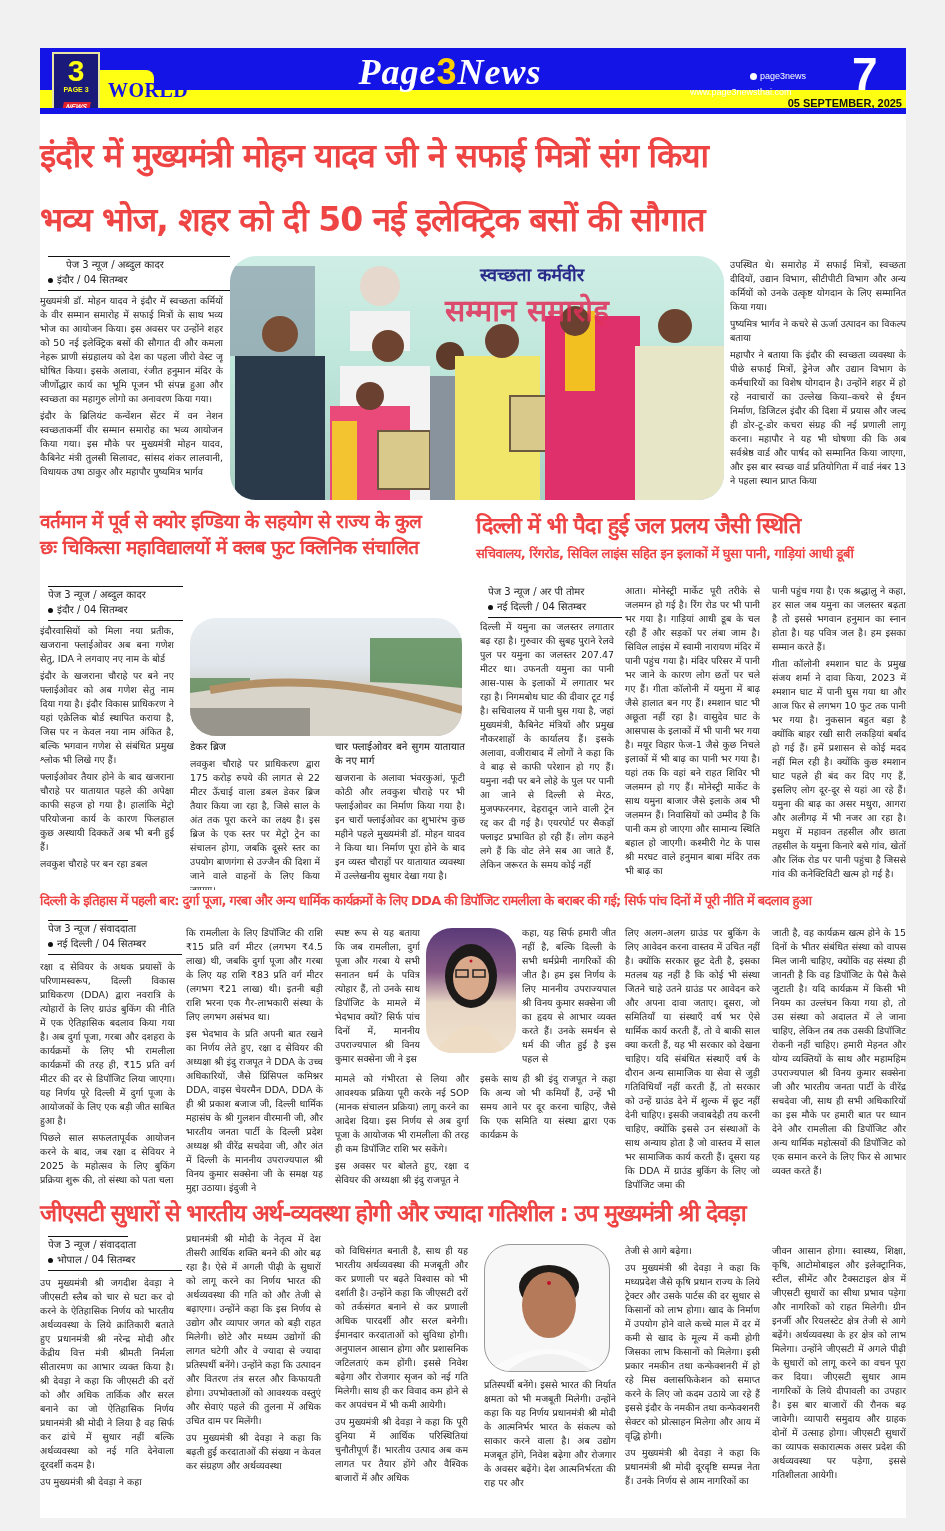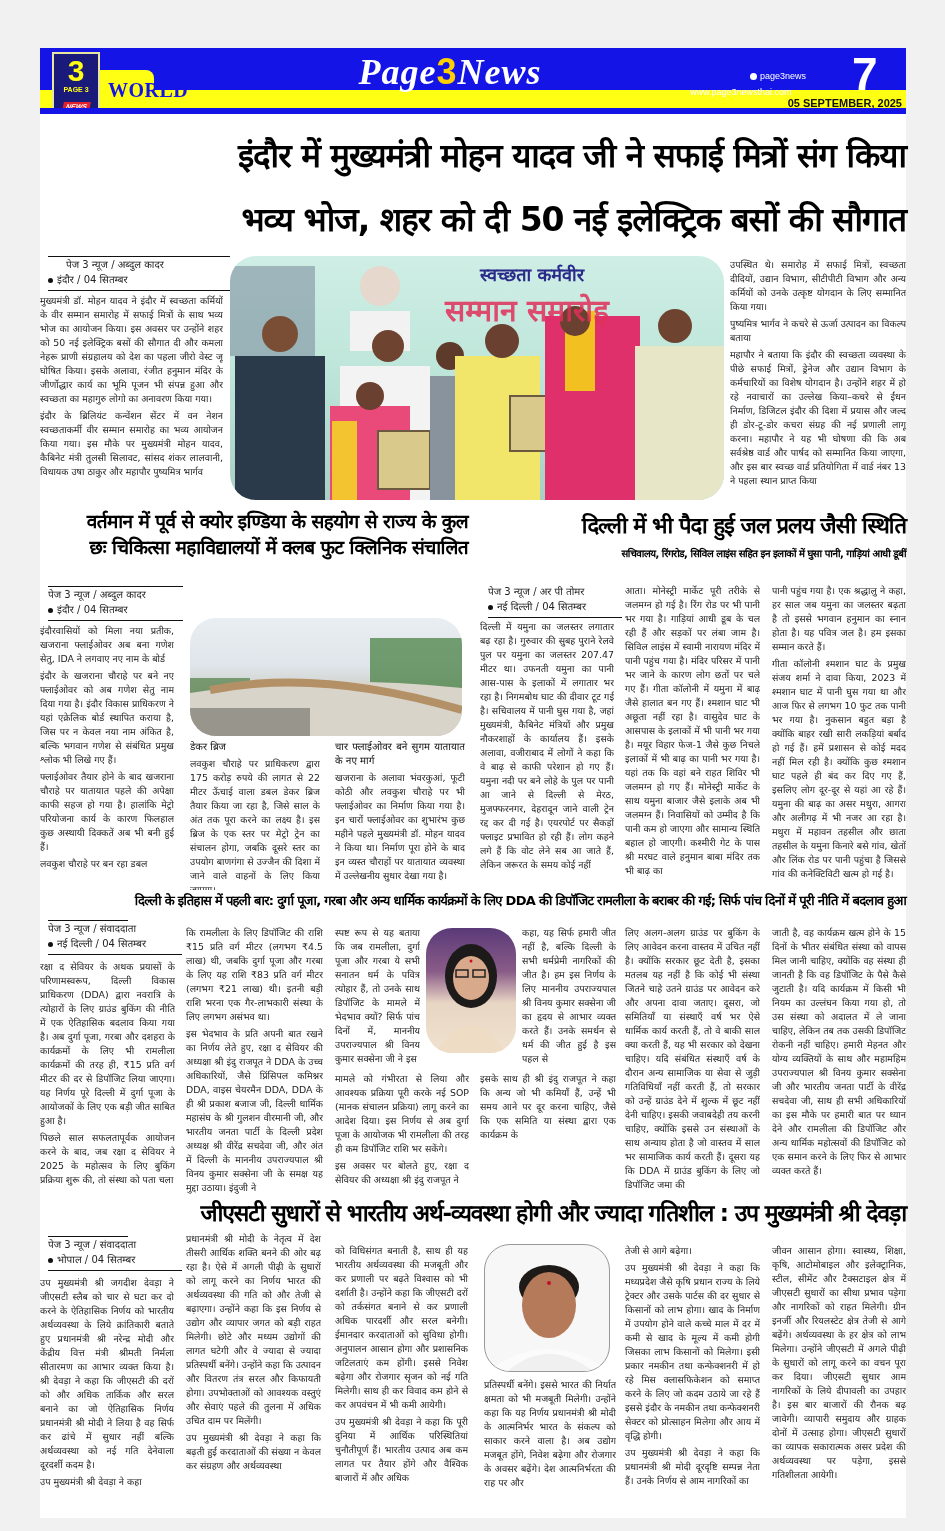--- a/index.html
+++ b/index.html
@@ -17,21 +17,21 @@
   .world { position: absolute; left: 68px; top: 30px; font: bold 20px/24px "Liberation Serif", serif; color: #1414e6; letter-spacing: 0.5px; }
   .brand { position: absolute; left: 250px; top: 4px; width: 320px; text-align: center; font: bold 36px/40px "Liberation Serif", serif; color: #fff; font-style: italic; letter-spacing: 1px; }
   .brand .three { color: #ffd000; font-style: normal; font-family: "Liberation Sans", sans-serif; }
   .social { position: absolute; left: 710px; top: 22px; font: 9px/12px "Liberation Sans", sans-serif; color: #fff; }
   .social .dot { display: inline-block; width: 7px; height: 7px; border-radius: 50%; background: #fff; margin-right: 3px; vertical-align: middle; }
   .site { position: absolute; left: 650px; top: 38px; font: 9px/12px "Liberation Sans", sans-serif; color: #fff; }
   .pageno { position: absolute; left: 812px; top: 2px; font: bold 46px/48px "Liberation Sans", sans-serif; color: #fff; }
   .date { position: absolute; right: 4px; top: 49px; font: bold 11px/12px "Liberation Sans", sans-serif; color: #111; }
   .mast-bottom { position: absolute; left: 0; top: 60px; width: 866px; height: 6px; background: #1414e6; }
 
-  .headline { position: absolute; left: 0; width: 866px; text-align: right; font-weight: bold; font-family: "DejaVu Sans", sans-serif; color: #000000; letter-spacing: -1px; }
+  .headline { position: absolute; left: 0; width: 866px; text-align: left; font-weight: bold; font-family: "DejaVu Sans", sans-serif; color: #ef4444; letter-spacing: -1px; }
   .h1 { top: 80px; font-size: 33px; line-height: 64px; }
   .h2 { font-size: 19px; line-height: 26px; letter-spacing: -0.6px; }
 
   .byline { position: absolute; font: 10px/15px "DejaVu Sans", sans-serif; color: #222; margin-left: 8px; }
   .byline .rule-top { border-top: 1.5px solid #111; }
   .byline .rule-bot { border-bottom: 1.5px solid #111; padding-bottom: 3px; }
   .byline .bullet { display: inline-block; width: 5px; height: 5px; border-radius: 50%; background: #111; margin-right: 4px; vertical-align: middle; }
 
   .col { position: absolute; font: 9.4px/14px "DejaVu Sans", sans-serif; color: #222; text-align: justify; overflow: hidden; }
   .col p { margin-bottom: 3px; }
@@ -140,21 +140,21 @@
   <div class="col" style="left:150px; top:692px; width:130px; height:150px;">
     <p class="sub">डेकर ब्रिज</p>
     <p>लवकुश चौराहे पर प्राधिकरण द्वारा 175 करोड़ रुपये की लागत से 22 मीटर ऊँचाई वाला डबल डेकर ब्रिज तैयार किया जा रहा है, जिसे साल के अंत तक पूरा करने का लक्ष्य है। इस ब्रिज के एक स्तर पर मेट्रो ट्रेन का संचालन होगा, जबकि दूसरे स्तर का उपयोग बाणगंगा से उज्जैन की दिशा में जाने वाले वाहनों के लिए किया जाएगा।</p>
   </div>
   <div class="col" style="left:295px; top:692px; width:130px; height:150px;">
     <p class="sub">चार फ्लाईओवर बने सुगम यातायात के नए मार्ग</p>
     <p>खजराना के अलावा भंवरकुआं, फूटी कोठी और लवकुश चौराहे पर भी फ्लाईओवर का निर्माण किया गया है। इन चारों फ्लाईओवर का शुभारंभ कुछ महीने पहले मुख्यमंत्री डॉ. मोहन यादव ने किया था। निर्माण पूरा होने के बाद इन व्यस्त चौराहों पर यातायात व्यवस्था में उल्लेखनीय सुधार देखा गया है।</p>
   </div>
 
   <div class="headline" style="left:436px; top:462px; width:430px; font-size:22px; line-height:32px; letter-spacing:-1px;">दिल्ली में भी पैदा हुई जल प्रलय जैसी स्थिति</div>
-  <div class="headline" style="left:436px; top:496px; width:430px; font-size:10px; line-height:20px; letter-spacing:-0.5px;">सचिवालय, रिंगरोड, सिविल लाइंस सहित इन इलाकों में घुसा पानी, गाड़ियां आधी डूबीं</div>
+  <div class="headline" style="left:436px; top:496px; width:430px; font-size:13px; line-height:20px; letter-spacing:-0.5px;">सचिवालय, रिंगरोड, सिविल लाइंस सहित इन इलाकों में घुसा पानी, गाड़ियां आधी डूबीं</div>
   <div class="byline" style="left:440px; top:536px; width:134px;">
     <div>पेज 3 न्यूज / अर पी तोमर</div>
     <div class="rule-bot"><span class="bullet"></span><span>नई दिल्ली / 04 सितम्बर</span></div>
   </div>
   <div class="col" style="left:440px; top:572px; width:134px; height:262px;">
     <p>दिल्ली में यमुना का जलस्तर लगातार बढ़ रहा है। गुरुवार की सुबह पुराने रेलवे पुल पर यमुना का जलस्तर 207.47 मीटर था। उफनती यमुना का पानी आस-पास के इलाकों में लगातार भर रहा है। निगमबोध घाट की दीवार टूट गई है। सचिवालय में पानी घुस गया है, जहां मुख्यमंत्री, कैबिनेट मंत्रियों और प्रमुख नौकरशाहों के कार्यालय हैं। इसके अलावा, वजीराबाद में लोगों ने कहा कि वे बाढ़ से काफी परेशान हो गए हैं। यमुना नदी पर बने लोहे के पुल पर पानी आ जाने से दिल्ली से मेरठ, मुजफ्फरनगर, देहरादून जाने वाली ट्रेन रद्द कर दी गई है। एयरपोर्ट पर सैकड़ों फ्लाइट प्रभावित हो रही हैं। लोग कहने लगे हैं कि वोट लेने सब आ जाते हैं, लेकिन जरूरत के समय कोई नहीं</p>
   </div>
   <div class="col" style="left:585px; top:536px; width:135px; height:300px;">
     <p>आता। मोनेस्ट्री मार्केट पूरी तरीके से जलमग्न हो गई है। रिंग रोड पर भी पानी भर गया है। गाड़ियां आधी डूब के चल रही हैं और सड़कों पर लंबा जाम है। सिविल लाइंस में स्वामी नारायण मंदिर में पानी पहुंच गया है। मंदिर परिसर में पानी भर जाने के कारण लोग छतों पर चले गए हैं। गीता कॉलोनी में यमुना में बाढ़ जैसे हालात बन गए हैं। श्मशान घाट भी अछूता नहीं रहा है। वासुदेव घाट के आसपास के इलाकों में भी पानी भर गया है। मयूर विहार फेज-1 जैसे कुछ निचले इलाकों में भी बाढ़ का पानी भर गया है। यहां तक कि वहां बने राहत शिविर भी जलमग्न हो गए हैं। मोनेस्ट्री मार्केट के साथ यमुना बाजार जैसे इलाके अब भी जलमग्न हैं। निवासियों को उम्मीद है कि पानी कम हो जाएगा और सामान्य स्थिति बहाल हो जाएगी। कश्मीरी गेट के पास श्री मरघट वाले हनुमान बाबा मंदिर तक भी बाढ़ का</p>
   </div>

